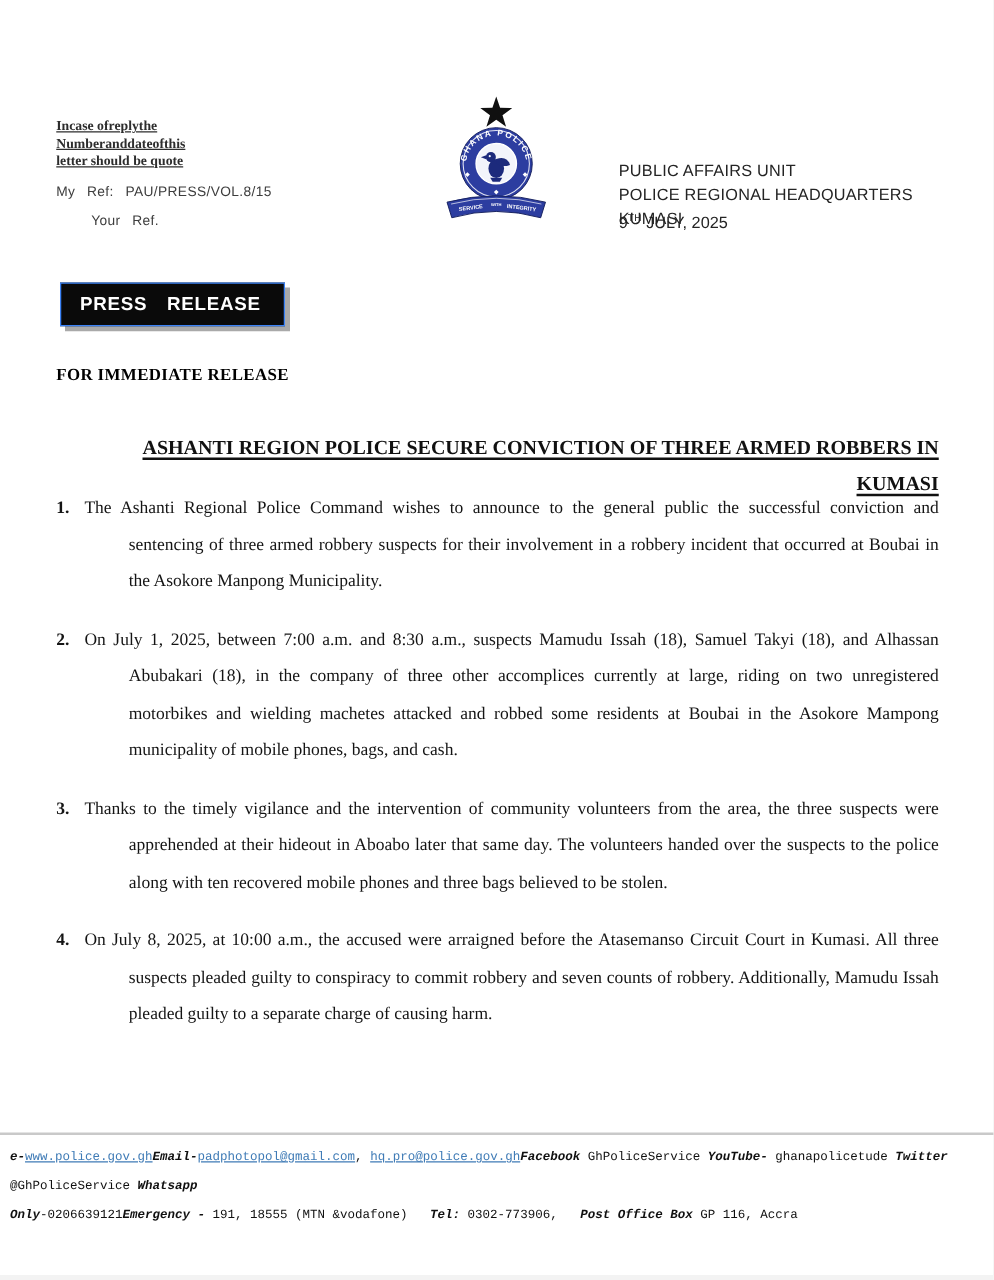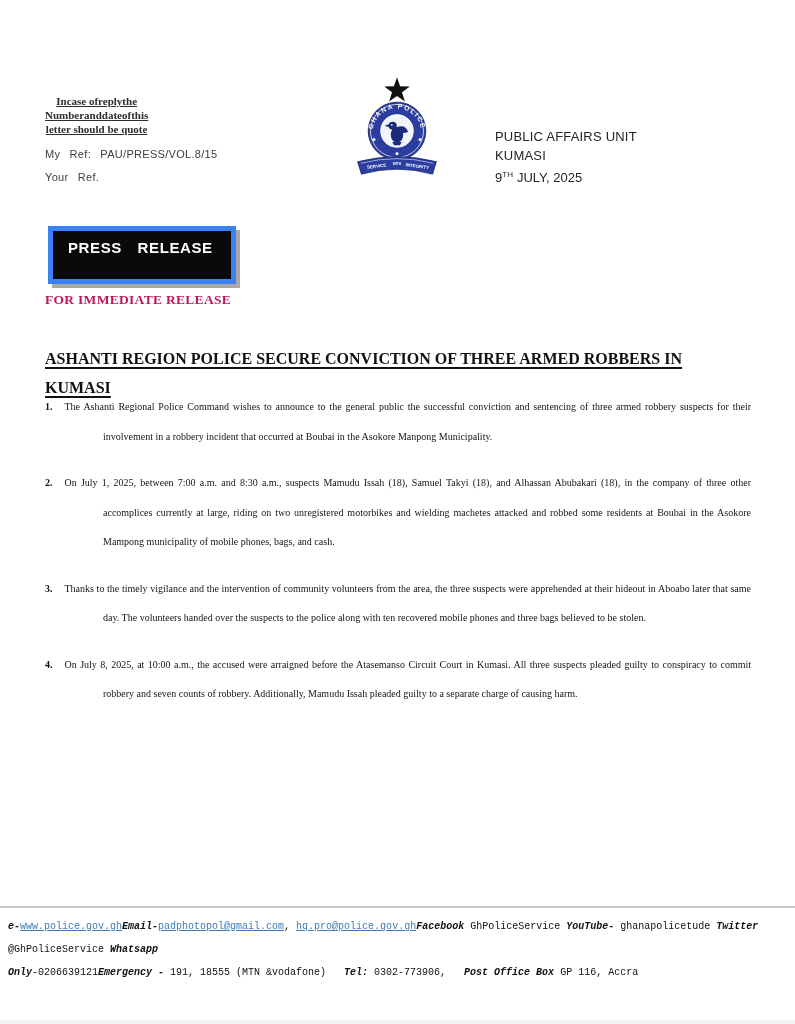--- a/index.html
+++ b/index.html
@@ -6,74 +6,74 @@
   .page {
     position:relative; width:795px; height:1024px; margin:0 auto;
     background:#ffffff; overflow:hidden; color:#161616;
     font-family:"Liberation Serif", serif;
   }
 
   
   .reply-note {
     position:absolute; left:45px; top:94px;
     font-family:"Liberation Serif", serif; font-weight:bold;
-    font-size:11px; line-height:14px; color:#2d2d2d;text-align:center;
+    font-size:11px; line-height:14px; color:#2d2d2d;
   }
   .reply-note div { text-decoration:underline; }
 
   .ref-line {
     position:absolute; left:45px;
     font-family:"Liberation Sans", sans-serif; font-size:11px;
     color:#3d3d3d; word-spacing:6px; letter-spacing:.3px;
   }
   .my-ref  { top:148px; }
-  .your-ref{ top:171px; }
+  .your-ref{ top:171px;margin-left:28px; }
 
   .crest { position:absolute; left:348px; top:76px; width:98px; height:108px; }
 
   .hq-block {
     position:absolute; left:495px; top:86px;
     font-family:"Liberation Sans", sans-serif; font-size:13px;
     line-height:19px; color:#242424; letter-spacing:.2px;margin-top:41px;
   }
   .date-line {
     position:absolute; left:495px; top:170px;
     font-family:"Liberation Sans", sans-serif; font-size:13px; color:#242424;
   }
   .date-line .sup { font-size:8px; vertical-align:5px; letter-spacing:.2px; }
 
   
   .pr-box {
     position:absolute; left:48px; top:226px;
     background:#0a0a0a; color:#ffffff;
     font-family:"Liberation Sans", sans-serif; font-weight:bold;
     font-size:15px; letter-spacing:.6px; word-spacing:11px;
-    padding:8px 18px 23px 15px;
-    box-shadow:4px 4px 0 #a9a9a9; border:5px solid #3b82f6;text-align:right;
+    padding:8px 18px 8px 15px;
+    box-shadow:4px 4px 0 #a9a9a9; border:1px solid #3b82f6;text-align:right;
   }
 
   .fir {
     position:absolute; left:45px; top:292px;
-    font-weight:bold; font-size:13.5px; letter-spacing:.3px; color:#be185d;
+    font-weight:bold; font-size:13.5px; letter-spacing:.3px; color:#000000;
   }
 
   
   .title {
     position:absolute; left:45px; top:344px; width:706px;
-    text-align:left; font-weight:bold; font-size:16px; line-height:29px;
+    text-align:right; font-weight:bold; font-size:16px; line-height:29px;
     color:#111;
   }
   .title div {
     text-decoration:underline; text-decoration-thickness:1.5px;
     text-underline-offset:3px;
   }
 
   
   .items { position:absolute; left:45px; top:392px; width:706px;
-           font-size:10px; line-height:29.5px; color:#141414; }
+           font-size:14px; line-height:29.5px; color:#141414; }
   .item  { padding-left:58px; text-indent:-58px; text-align:justify;
            margin-bottom:17px; }
   .item .num { font-weight:bold; margin-right:12px; }
 
   
   .footer-rule { position:absolute; left:0; top:906px; width:795px;
                  height:2px; background:#c9c9c9; }
   .footer {
     position:absolute; left:8px; top:915px; width:782px;
     font-family:Liberation Mono, monospace; font-size:10px;
@@ -132,20 +132,21 @@
       <path d="M10 89 Q51 78.5 92 89 L88 102 Q51 91.5 14 102 Z" fill="#2c3da0" stroke="#16205e" stroke-width="0.8"></path>
       <path d="M13.4 90.6 Q51 81 88.6 90.6" fill="none" stroke="#ffffff" stroke-width="0.7" opacity="0.8"></path>
       <text x="30" y="95.2" transform="rotate(-7 30 95)" text-anchor="middle" font-family="Liberation Sans, sans-serif" font-size="4.6" font-weight="bold" fill="#ffffff">SERVICE</text>
       <text x="51" y="92.6" text-anchor="middle" font-family="Liberation Sans, sans-serif" font-size="3.4" font-weight="bold" fill="#ffffff">WITH</text>
       <text x="72" y="95.2" transform="rotate(7 72 95)" text-anchor="middle" font-family="Liberation Sans, sans-serif" font-size="4.6" font-weight="bold" fill="#ffffff">INTEGRITY</text>
     </g>
   </svg>
 
   <div class="hq-block">
     <div>PUBLIC AFFAIRS UNIT</div>
+    <div>POLICE REGIONAL HEADQUARTERS</div>
     <div>KUMASI</div>
   </div>
   <div class="date-line"><span>9</span><span class="sup">TH</span><span> JULY, 2025</span></div>
 
   <div class="pr-box">PRESS RELEASE</div>
 
   <div class="fir">FOR IMMEDIATE RELEASE</div>
 
   <div class="title">
     <div>ASHANTI REGION POLICE SECURE CONVICTION OF THREE ARMED ROBBERS IN</div>

